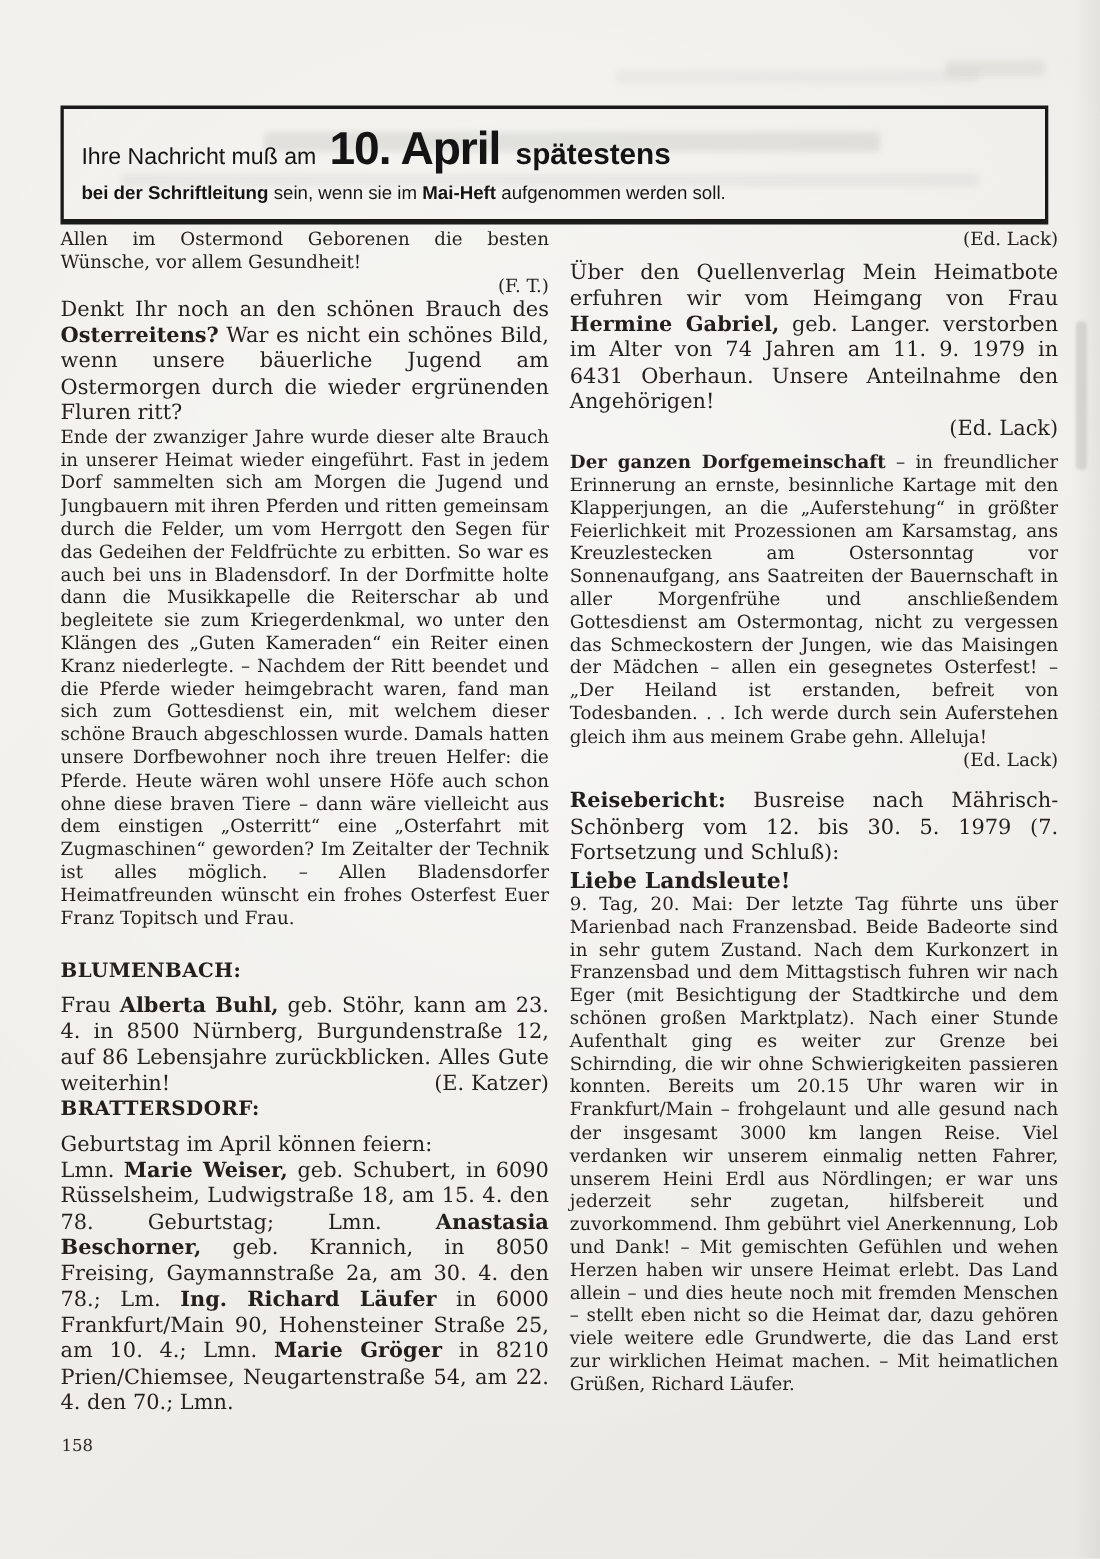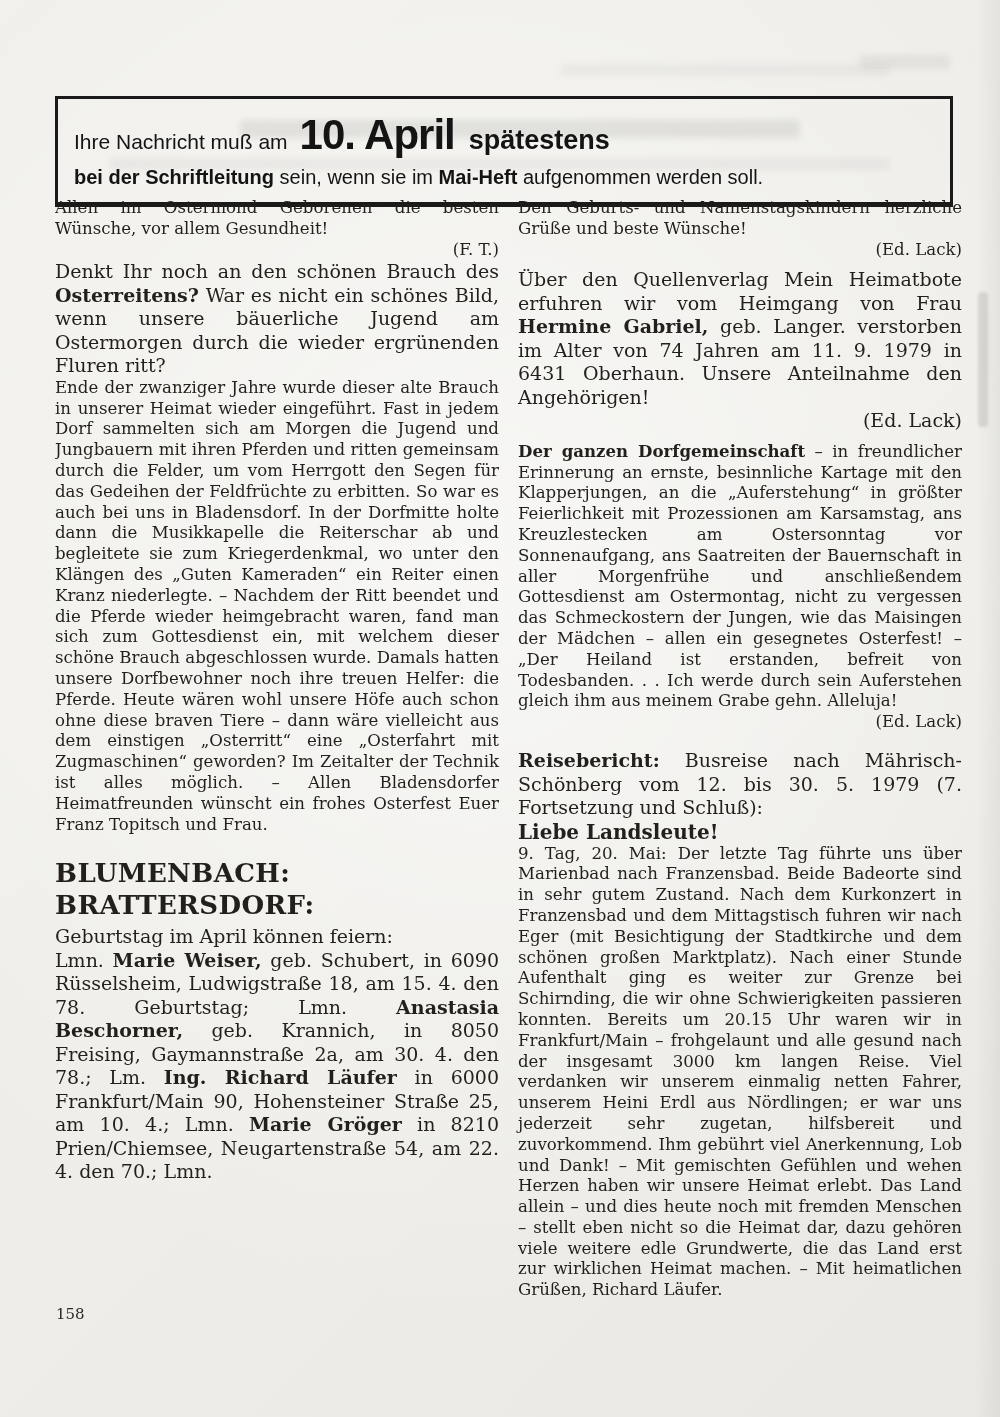--- a/index.html
+++ b/index.html
@@ -33,36 +33,36 @@
     position:absolute;left:55px;top:96px;width:898px;box-sizing:border-box;
     border:3px solid #1a1a1a;border-bottom-width:5px;
     padding:12px 16px 13px 16px;
     font-family:"Liberation Sans","DejaVu Sans",sans-serif;
     color:#141414;
   }
   .deadline-line1{white-space:nowrap;}
   .deadline-prefix{font-size:21px;margin-right:12px;}
   .deadline-date{font-size:42px;font-weight:bold;letter-spacing:-1px;margin-right:14px;}
   .deadline-rest{font-size:27px;font-weight:bold;}
-  .deadline-line2{font-size:20px;margin-top:7px;}
+  .deadline-line2{font-size:17px;margin-top:7px;}
   .deadline-line2 .bold{font-weight:bold;}
 
   
   .columns{
-    position:absolute;left:55px;top:198px;width:907px;height:1100px;
+    position:absolute;left:55px;top:208px;width:907px;height:1100px;
     display:flex;gap:19px;overflow:hidden;
   }
   .col{flex:1;min-width:0;}
   p,h2,h3{margin:0;}
   .t-large{font-size:19px;line-height:23.5px;text-align:justify;hyphens:auto;}
   .t-small{font-size:16.6px;line-height:20.8px;text-align:justify;hyphens:auto;}
   .sig{text-align:right;}
   .sig-inline{float:right;}
   .heading{font-size:20px;line-height:24px;font-weight:bold;}
-  .section-head{font-size:26px;line-height:24px;font-weight:bold;letter-spacing:0.4px;}
+  .section-head{font-size:18px;line-height:24px;font-weight:bold;letter-spacing:0.4px;}
   .bold{font-weight:bold;}
 
   .mt-sm{margin-top:8px;}
   .mt-md{margin-top:16px;}
   .mt-lg{margin-top:26px;}
   .mt-xl{}
   .mb-sm{margin-bottom:8px;}
 
   .page-number{
     position:absolute;left:56px;top:1305px;
@@ -90,28 +90,28 @@
   <div class="columns">
 
     <div class="col">
       <p class="t-small">Allen im Ostermond Geborenen die besten Wünsche, vor allem Gesundheit!</p>
       <p class="t-small sig">(F. T.)</p>
 
       <p class="t-large"><span>Denkt Ihr noch an den schönen Brauch des </span><span class="bold">Osterreitens?</span><span> War es nicht ein schönes Bild, wenn unsere bäuerliche Jugend am Ostermorgen durch die wieder ergrünenden Fluren ritt?</span></p>
       <p class="t-small">Ende der zwanziger Jahre wurde dieser alte Brauch in unserer Heimat wieder eingeführt. Fast in jedem Dorf sammelten sich am Morgen die Jugend und Jungbauern mit ihren Pferden und ritten gemeinsam durch die Felder, um vom Herrgott den Segen für das Gedeihen der Feldfrüchte zu erbitten. So war es auch bei uns in Bladensdorf. In der Dorfmitte holte dann die Musikkapelle die Reiterschar ab und begleitete sie zum Kriegerdenkmal, wo unter den Klängen des „Guten Kameraden“ ein Reiter einen Kranz niederlegte. – Nachdem der Ritt beendet und die Pferde wieder heimgebracht waren, fand man sich zum Gottesdienst ein, mit welchem dieser schöne Brauch abgeschlossen wurde. Damals hatten unsere Dorfbewohner noch ihre treuen Helfer: die Pferde. Heute wären wohl unsere Höfe auch schon ohne diese braven Tiere – dann wäre vielleicht aus dem einstigen „Osterritt“ eine „Osterfahrt mit Zugmaschinen“ geworden? Im Zeitalter der Technik ist alles möglich. – Allen Bladensdorfer Heimatfreunden wünscht ein frohes Osterfest Euer Franz Topitsch und Frau.</p>
 
       <h2 class="section-head mt-lg mb-sm">BLUMENBACH:</h2>
+      <p class="t-large"><span><span>Frau </span><span class="bold">Alberta Buhl,</span><span> geb. Stöhr, kann am 23. 4. in 8500 Nürnberg, Burgundenstraße 12, auf 86 Lebensjahre zurückblicken. Alles Gute weiterhin!</span></span> <span class="sig-inline">(E. Katzer)</span></p>
 
       <h2 class="section-head mt-xl mb-sm">BRATTERSDORF:</h2>
       <p class="t-large">Geburtstag im April können feiern:</p>
       <p class="t-large"><span>Lmn. </span><span class="bold">Marie Weiser,</span><span> geb. Schubert, in 6090 Rüsselsheim, Ludwigstraße 18, am 15. 4. den 78. Geburtstag; Lmn. </span><span class="bold">Anastasia Beschorner,</span><span> geb. Krannich, in 8050 Freising, Gaymannstraße 2a, am 30. 4. den 78.; Lm. </span><span class="bold">Ing. Richard Läufer</span><span> in 6000 Frankfurt/Main 90, Hohensteiner Straße 25, am 10. 4.; Lmn. </span><span class="bold">Marie Gröger</span><span> in 8210 Prien/Chiemsee, Neugartenstraße 54, am 22. 4. den 70.; Lmn. </span></p>
     </div>
 
     <div class="col">
-      <p class="t-small">Den Geburts- und Namenstagskindern herzliche Grüße und beste Wünsche!</p>
       <p class="t-small sig">(Ed. Lack)</p>
 
       <p class="t-large mt-sm"><span>Über den Quellenverlag Mein Heimatbote erfuhren wir vom Heimgang von Frau </span><span class="bold">Hermine Gabriel,</span><span> geb. Langer. verstorben im Alter von 74 Jahren am 11. 9. 1979 in 6431 Oberhaun. Unsere Anteilnahme den Angehörigen!</span></p>
       <p class="t-large sig">(Ed. Lack)</p>
 
       <p class="t-small mt-sm"><span class="bold">Der ganzen Dorfgemeinschaft</span><span> – in freundlicher Erinnerung an ernste, besinnliche Kartage mit den Klapperjungen, an die „Auferstehung“ in größter Feierlichkeit mit Prozessionen am Karsamstag, ans Kreuzlestecken am Ostersonntag vor Sonnenaufgang, ans Saatreiten der Bauernschaft in aller Morgenfrühe und anschließendem Gottesdienst am Ostermontag, nicht zu vergessen das Schmeckostern der Jungen, wie das Maisingen der Mädchen – allen ein gesegnetes Osterfest! – „Der Heiland ist erstanden, befreit von Todesbanden. . . Ich werde durch sein Auferstehen gleich ihm aus meinem Grabe gehn. Alleluja!</span></p>
       <p class="t-small sig">(Ed. Lack)</p>
 
 
       <p class="t-large mt-md"><span class="bold">Reisebericht:</span><span> Busreise nach Mährisch-Schönberg vom 12. bis 30. 5. 1979 (7. Fortsetzung und Schluß):</span></p>

